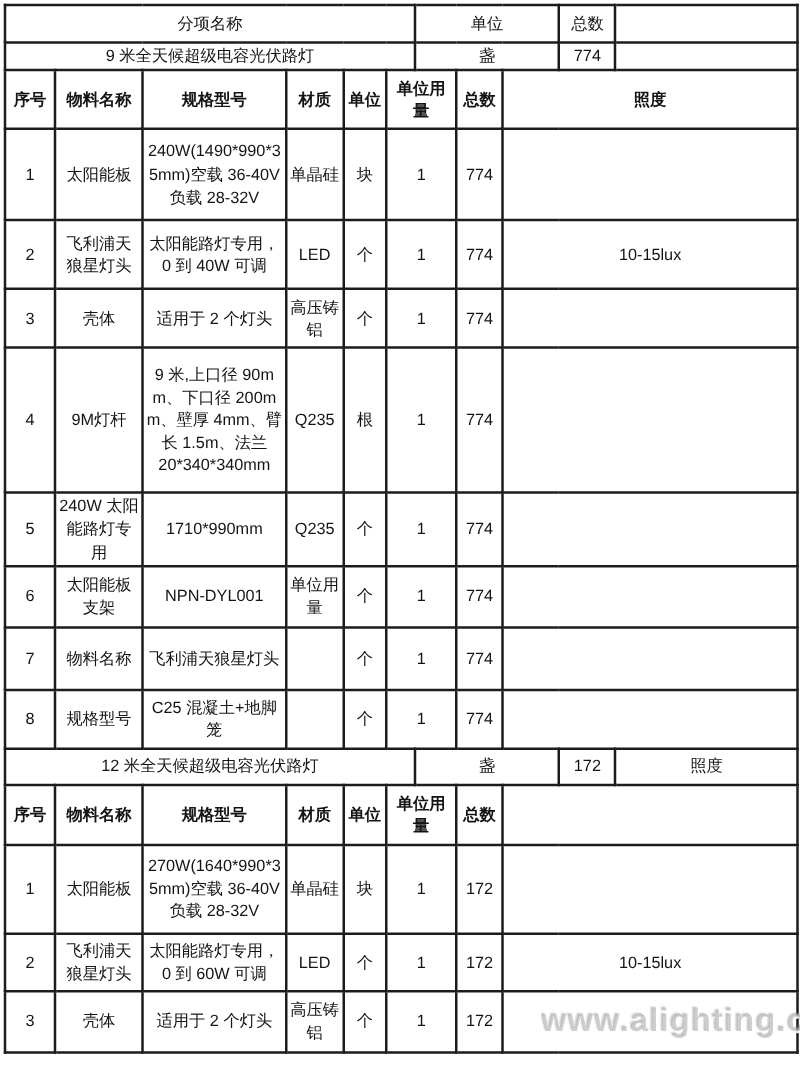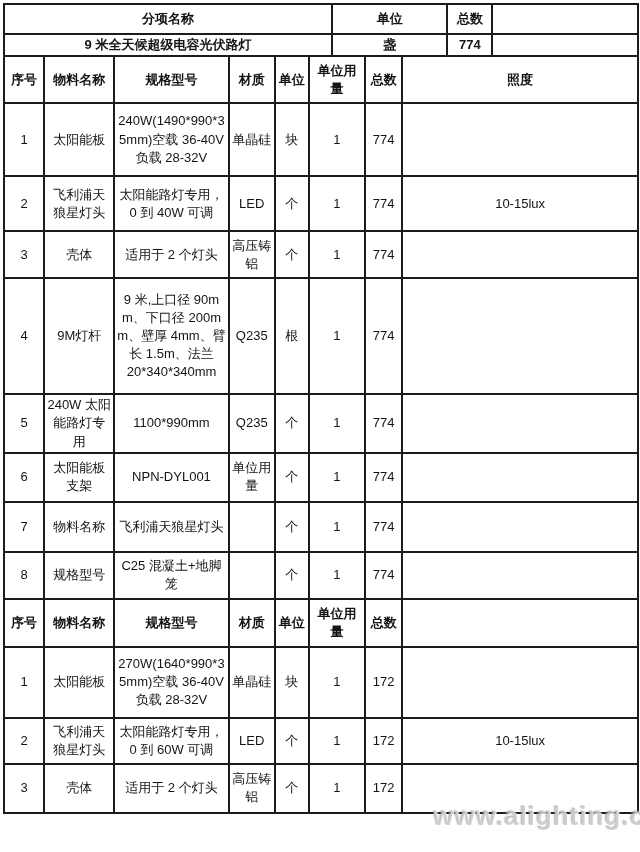--- a/index.html
+++ b/index.html
@@ -12,21 +12,21 @@
     position:absolute;left:3px;top:3px;width:636px;
   }
   table.sheet td{
     border:2px solid #1c1c1c;
     text-align:center;vertical-align:middle;
     font-size:13px;line-height:1.4;
     padding:1px 2px;
     white-space:pre-line;word-break:break-all;overflow:hidden;
   }
   td.hd{font-weight:bold;font-size:14px;white-space:nowrap;word-break:keep-all;padding:1px 0;}
-  td.ttl{font-weight:bold;font-size:15px;white-space:nowrap;word-break:keep-all;}
+  td.ttl{font-weight:normal;font-size:15px;white-space:nowrap;word-break:keep-all;}
   td.num{font-size:14px;}
   .watermark{
     position:absolute;left:401px;top:801px;width:239px;height:32px;
     font-size:26px;font-weight:bold;letter-spacing:1px;white-space:nowrap;
     color:rgba(178,178,178,0.62);
     text-shadow:1px 1px 0 rgba(255,255,255,0.9), -1px -1px 1px rgba(140,140,140,0.35);
     overflow:hidden;pointer-events:none;margin-left:32px;
   }
 </style>
 </head>
@@ -113,21 +113,21 @@
 20*340*340mm</td>
       <td>Q235</td>
       <td>根</td>
       <td colspan="2">1</td>
       <td class="num">774</td>
       <td colspan="3"></td>
     </tr>
     <tr style="height:46px">
       <td>5</td>
       <td>240W 太阳能路灯专用</td>
-      <td>1100*990mm</td>
+      <td>1710*990mm</td>
       <td>Q235</td>
       <td>个</td>
       <td colspan="2">1</td>
       <td class="num">774</td>
       <td colspan="3"></td>
     </tr>
     <tr style="height:49px">
       <td>6</td>
       <td>太阳能板支架</td>
       <td>NPN-DYL001</td>
@@ -151,20 +151,26 @@
       <td>8</td>
       <td>规格型号</td>
       <td>C25 混凝土+地脚笼</td>
       <td></td>
       <td>个</td>
       <td colspan="2">1</td>
       <td class="num">774</td>
       <td colspan="3"></td>
     </tr>
 
+    <tr style="height:29px">
+      <td colspan="6" class="ttl">12 米全天候超级电容光伏路灯</td>
+      <td colspan="3" class="ttl">盏</td>
+      <td class="ttl num">172</td>
+      <td class="ttl">照度</td>
+    </tr>
 
     <tr style="height:48px">
       <td class="hd">序号</td>
       <td class="hd">物料名称</td>
       <td class="hd">规格型号</td>
       <td class="hd">材质</td>
       <td class="hd">单位</td>
       <td colspan="2" class="hd">单位用量</td>
       <td class="hd">总数</td>
       <td colspan="3" class="hd"></td>

